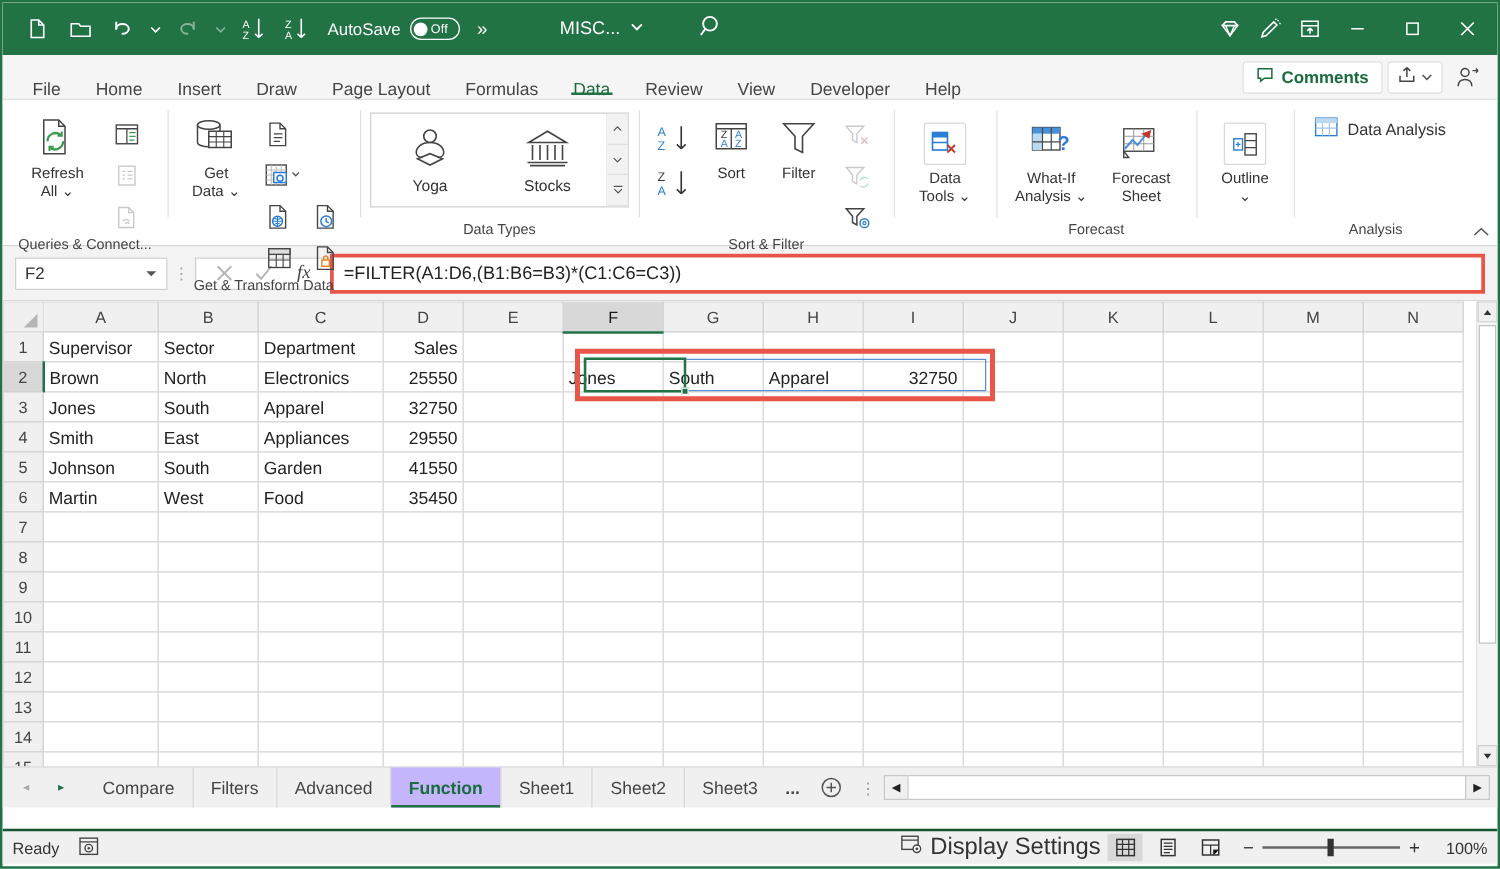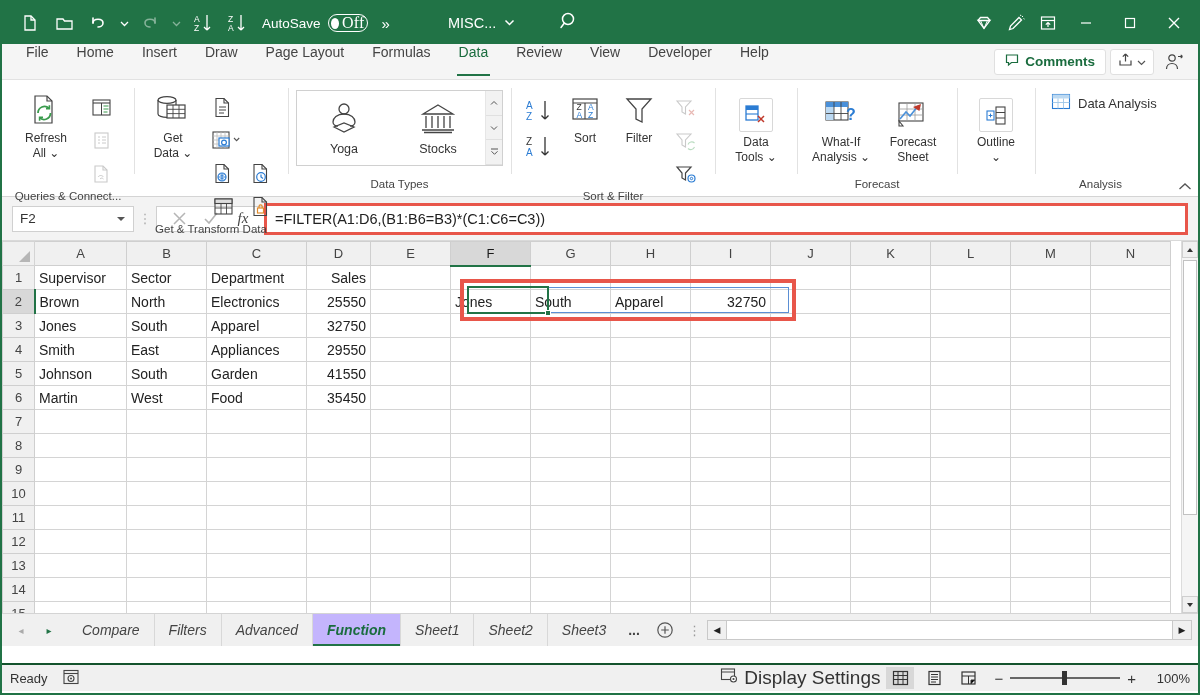--- a/index.html
+++ b/index.html
@@ -40,21 +40,21 @@
     margin-left: 6px; padding: 0 4px;
     font-size: 13.5px; color: #ffffff; white-space: nowrap;
   }
   .toggle {
     width: 40px; height: 18px;
     border: 1.4px solid #ffffff; border-radius: 10px;
     display: flex; align-items: center;
     padding: 0 2px; gap: 3px;
   }
   .toggle .knob { width: 11px; height: 11px; border-radius: 50%; background: #ffffff; }
-  .toggle .tlabel { font-size: 16px; color: #ffffff; letter-spacing: 0.2px; font-family: Liberation Serif, serif; }
+  .toggle .tlabel { font-size: 10px; color: #ffffff; letter-spacing: 0.2px; }
   .chevrons { font-size: 15px; padding: 0 10px; color: #ffffff; }
   .doctitle {
     display: flex; align-items: center; gap: 8px;
     margin-left: 48px;
     font-size: 14.5px; color: #ffffff; white-space: nowrap;
   }
   .searchwrap { margin-left: 44px; display: flex; align-items: center; }
   .title-right { margin-left: auto; display: flex; align-items: center; }
   .winbtn {
     width: 44px; height: 42px;
@@ -65,21 +65,21 @@
   
   .tabbar {
     height: 36px;
     background: #f5f5f5;
     display: flex;
     align-items: stretch;
     border-bottom: 1px solid #e2e2e2;
     padding-left: 10px;
   }
   .tab {
-    display: flex; align-items: flex-start;
+    display: flex; align-items: flex-end;
     padding: 0 14px;
     font-size: 14px; color: #444444;
     position: relative;
     white-space: nowrap;
   }
   .tab.active { color: #1a6c3e; font-weight: normal; }
   .tab.active::after {
     content: ""; position: absolute;
     left: 12px; right: 12px; bottom: 3px; height: 2.5px;
     background: #217346;
@@ -335,21 +335,20 @@
   .navbtn { width: 26px; height: 26px; display: flex; align-items: center; justify-content: center; font-size: 10px; }
   .navbtn.muted { color: #aaaaaa; }
   .navbtn.on { color: #217346; }
   .stab {
     display: flex; align-items: center;
     padding: 0 14px;
     font-size: 14px; color: #444;
     border-right: 1px solid #d8d8d8;
     position: relative;
     white-space: nowrap;
-    font-style: italic;
   }
   .stab:first-of-type { border-left: 1px solid #d8d8d8; }
   .stab.active {
     background: #c4b5fd;
     color: #1a6c3e;
     font-weight: bold;
   }
   .stab.active::after {
     content: ""; position: absolute; left: 0; right: 0; bottom: 0; height: 2.5px;
     background: #217346;

